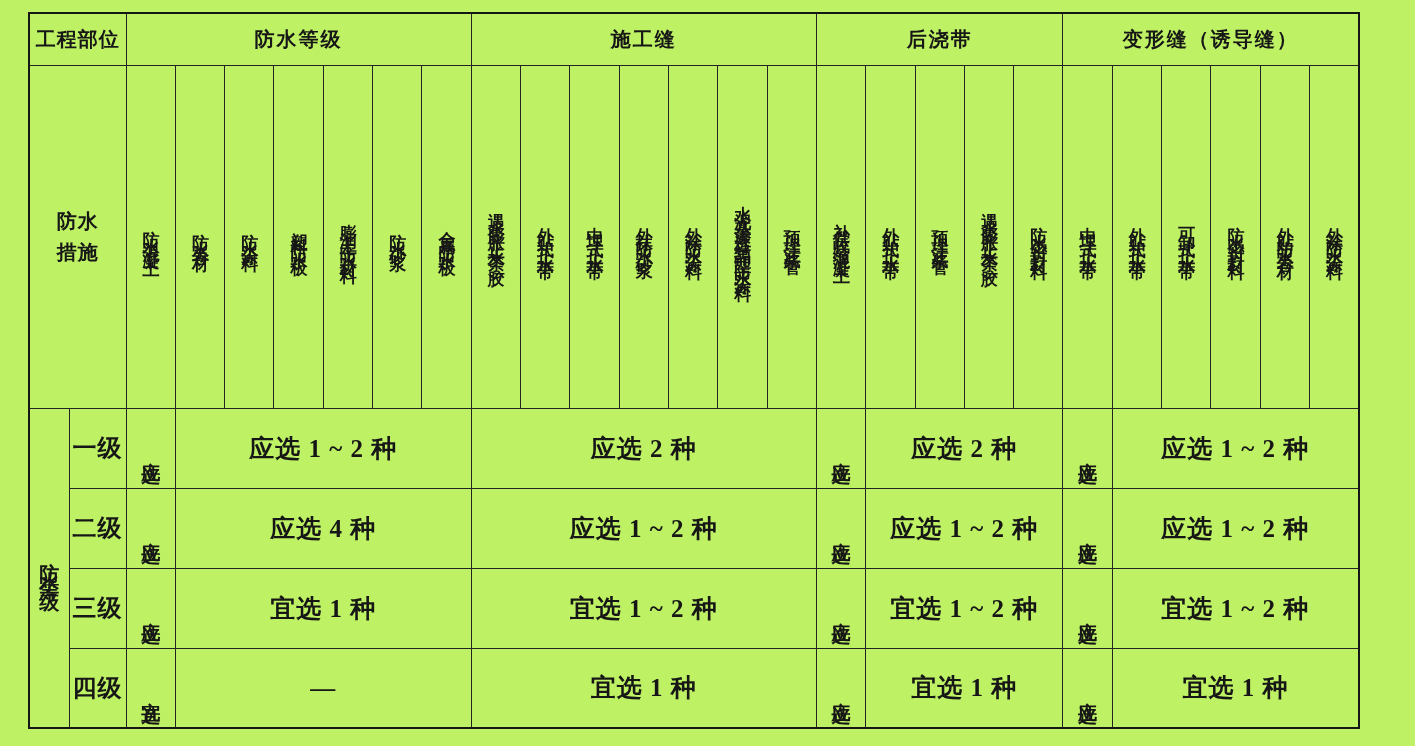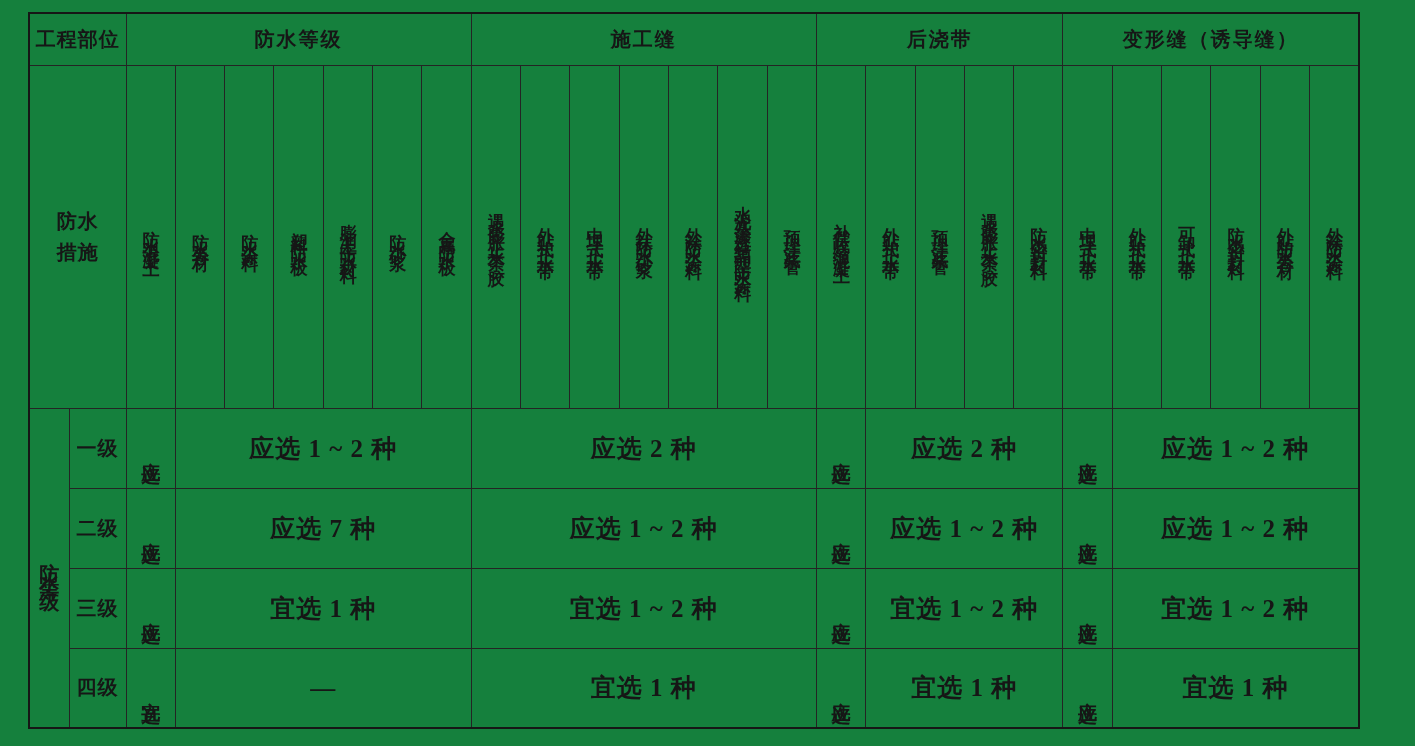--- a/index.html
+++ b/index.html
@@ -8,21 +8,21 @@
     background: #ffffff;
     width: 1415px;
     height: 746px;
     overflow: hidden;
     font-family: "Liberation Serif", serif;
   }
   .page {
     position: relative;
     width: 1415px;
     height: 746px;
-    background: #15803d;
+    background: #bef264;
   }
   table.wp {
     position: absolute;
     left: 28px;
     top: 12px;
     width: 1332px;
     border-collapse: collapse;
     table-layout: fixed;
     border: 2px solid #161616;
     color: #161616;
@@ -55,21 +55,21 @@
     width: 2.45em;
     font-size: 20px;
     line-height: 1.55;
     word-break: break-all;
     letter-spacing: 1px;
   }
   .grade-axis .vtext {
     font-size: 20px;
     letter-spacing: 0.5em;
   }
-  .grade-cell { font-size: 20px; letter-spacing: 1px; font-family: Liberation Serif, serif; }
+  .grade-cell { font-size: 24px; letter-spacing: 1px; font-family: Liberation Serif, serif; }
 
   .sel-stack .vtext {
     font-size: 19px;
     letter-spacing: 0.15em;
   }
   .val-cell { font-size: 25px; letter-spacing: 1px; }
 
   
   td.hl       { border-top: 4px solid #000; border-bottom: 4px solid #000; }
   td.hl-first { border-left: 4px solid #000; }
@@ -156,21 +156,21 @@
       <td colspan="7" class="val-cell">应选 2 种</td>
       <td class="sel-stack"><span class="vtext">应选</span></td>
       <td colspan="4" class="val-cell">应选 2 种</td>
       <td class="sel-stack"><span class="vtext">应选</span></td>
       <td colspan="5" class="val-cell">应选 1 ~ 2 种</td>
     </tr>
 
     <tr class="r-data">
       <td class="grade-cell">二级</td>
       <td class="sel-stack hl hl-first"><span class="vtext">应选</span></td>
-      <td colspan="6" class="val-cell hl">应选 7 种</td>
+      <td colspan="6" class="val-cell hl">应选 4 种</td>
       <td colspan="7" class="val-cell hl">应选 1 ~ 2 种</td>
       <td class="sel-stack hl"><span class="vtext">应选</span></td>
       <td colspan="4" class="val-cell hl">应选 1 ~ 2 种</td>
       <td class="sel-stack hl"><span class="vtext">应选</span></td>
       <td colspan="5" class="val-cell hl hl-last">应选 1 ~ 2 种</td>
     </tr>
 
     <tr class="r-data">
       <td class="grade-cell">三级</td>
       <td class="sel-stack"><span class="vtext">应选</span></td>

